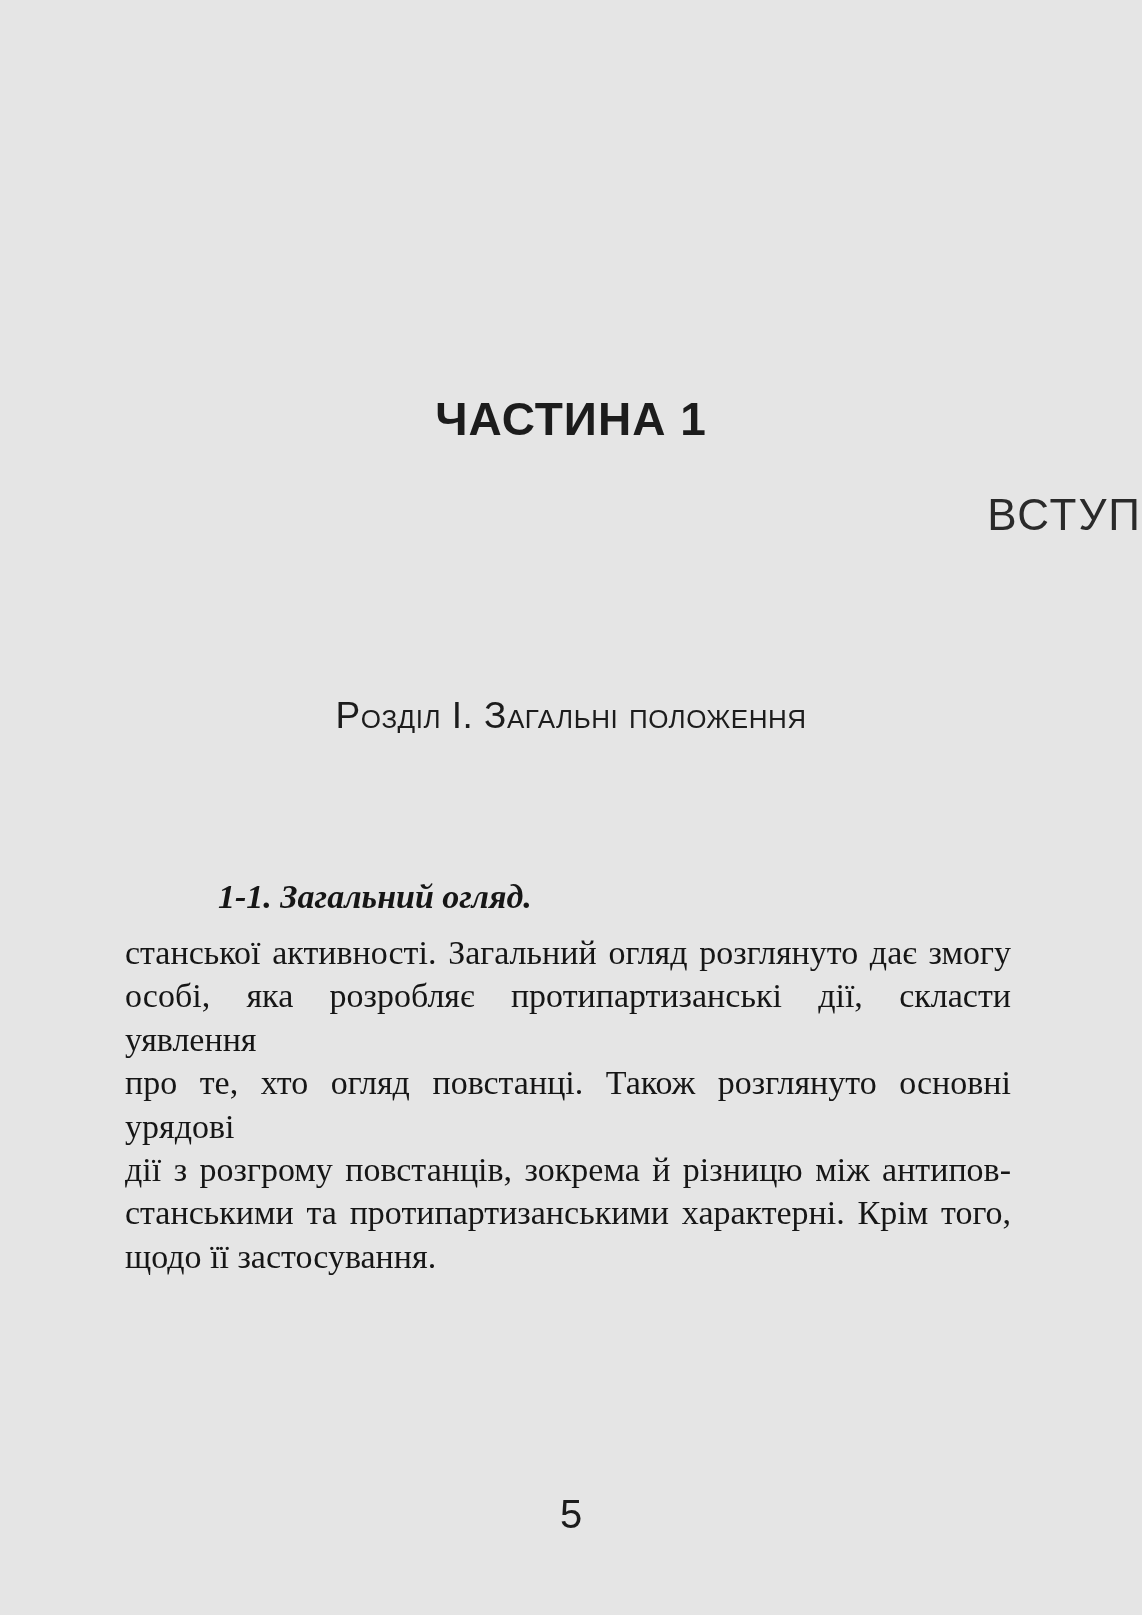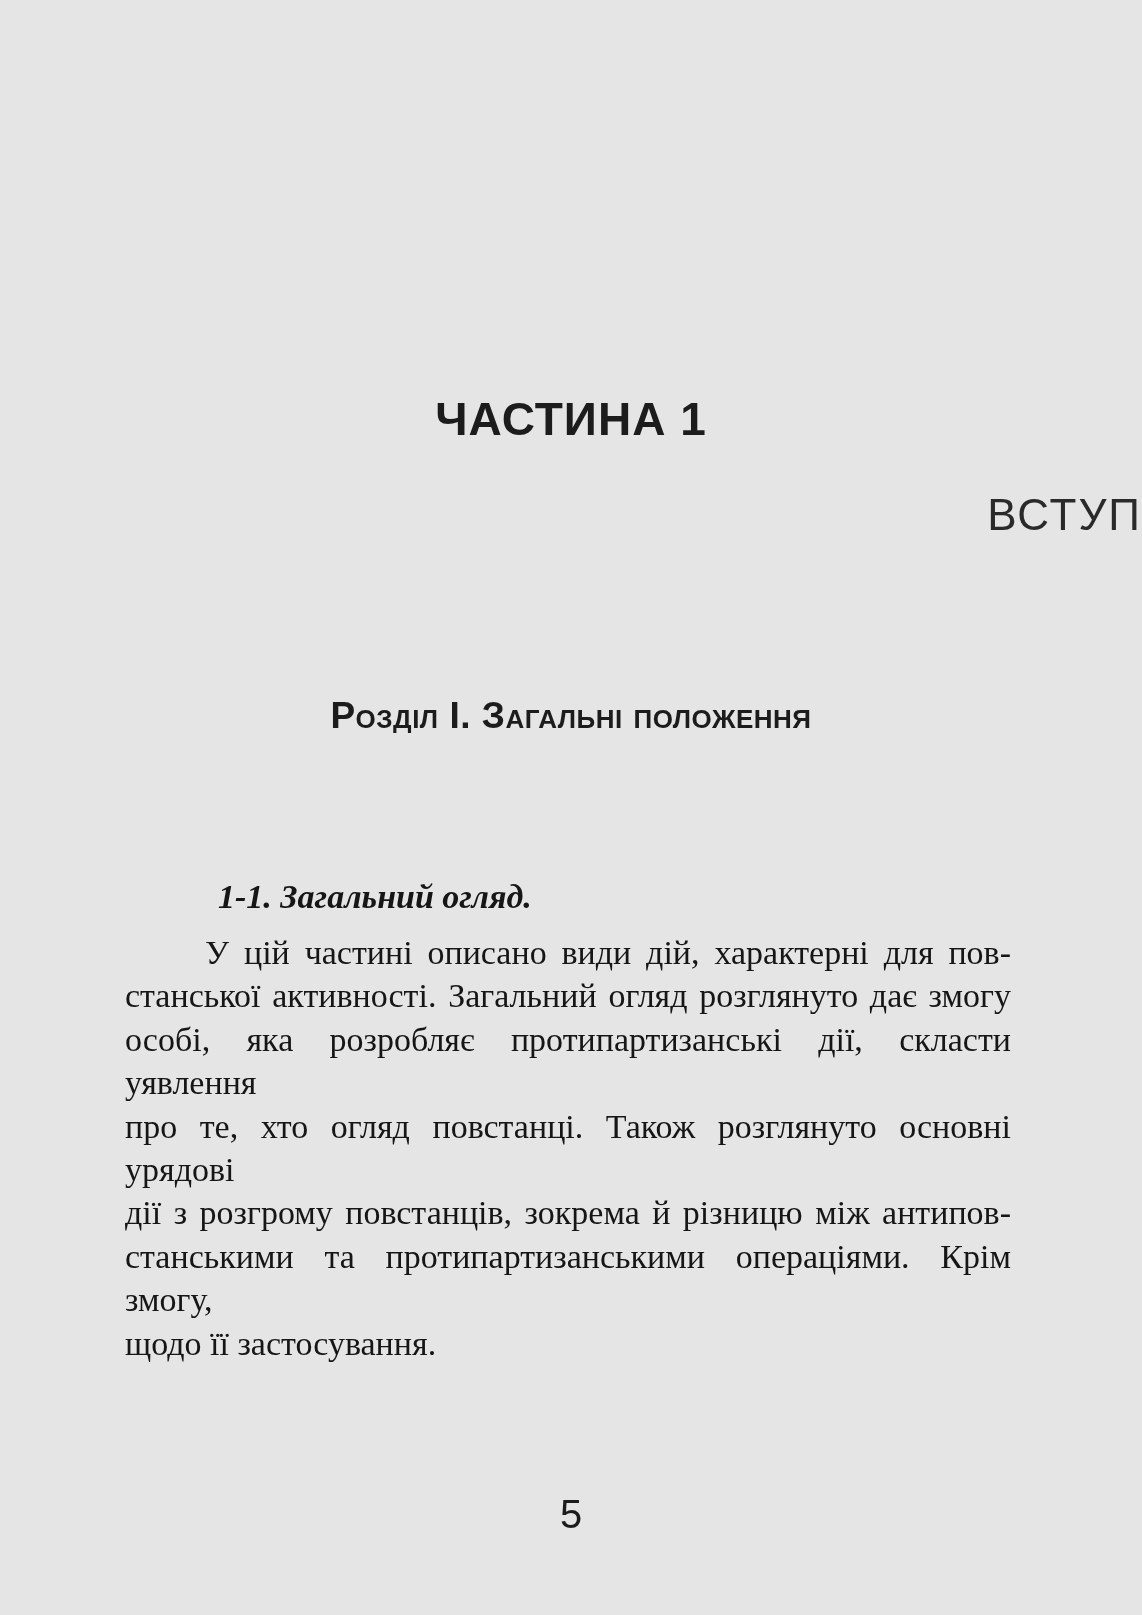--- a/index.html
+++ b/index.html
@@ -41,21 +41,21 @@
     letter-spacing: 2px;
     color: #2a2a2a;
   }
   .chapter-heading {
     position: absolute;
     top: 697px;
     left: 0;
     width: 100%;
     text-align: center;
     font-family: "Liberation Sans", sans-serif;
-    font-weight: 700;
+    font-weight: 400;
     font-size: 37px;
     line-height: 1;
     font-variant-caps: small-caps;
     letter-spacing: 0.5px;
     color: #1c1c1c;
   }
   .section-heading {
     position: absolute;
     top: 877px;
     left: 218px;
@@ -107,24 +107,23 @@
 
   <div class="part-heading">ЧАСТИНА 1</div>
 
   <div class="intro-heading">ВСТУП</div>
 
   <div class="chapter-heading">Розділ І. Загальні положення</div>
 
   <p class="section-heading">1-1. Загальний огляд.</p>
 
   <div class="body-text">
-    <div class="line first">У цій частині описано види дій, характерні для пов-</div>
     <div class="line">станської активності. Загальний огляд розглянуто дає змогу</div>
     <div class="line">особі, яка розробляє протипартизанські дії, скласти уявлення</div>
     <div class="line">про те, хто огляд повстанці. Також розглянуто основні урядові</div>
     <div class="line">дії з розгрому повстанців, зокрема й різницю між антипов-</div>
-    <div class="line">станськими та протипартизанськими операціями. Крім змогу,</div>
+    <div class="line">станськими та протипартизанськими характерні. Крім того,</div>
     <div class="line last">щодо її застосування.</div>
   </div>
 
   <div class="page-number">5</div>
 
 </div>
 
 </body></html>

